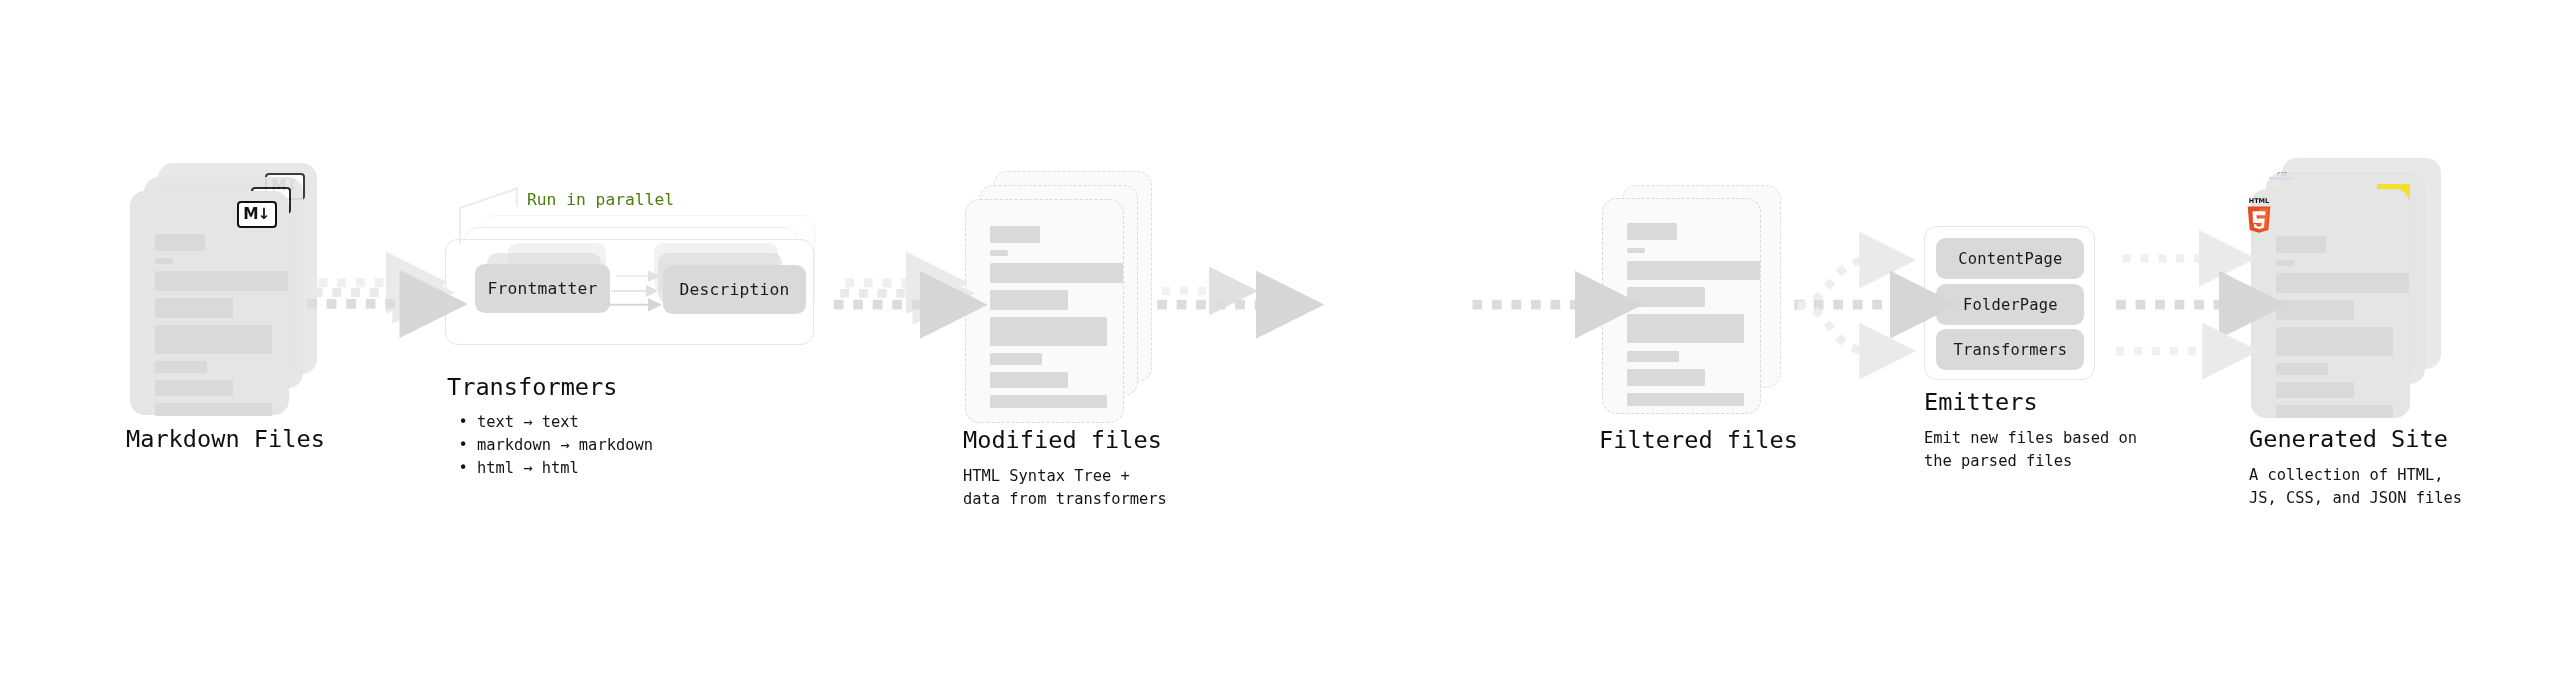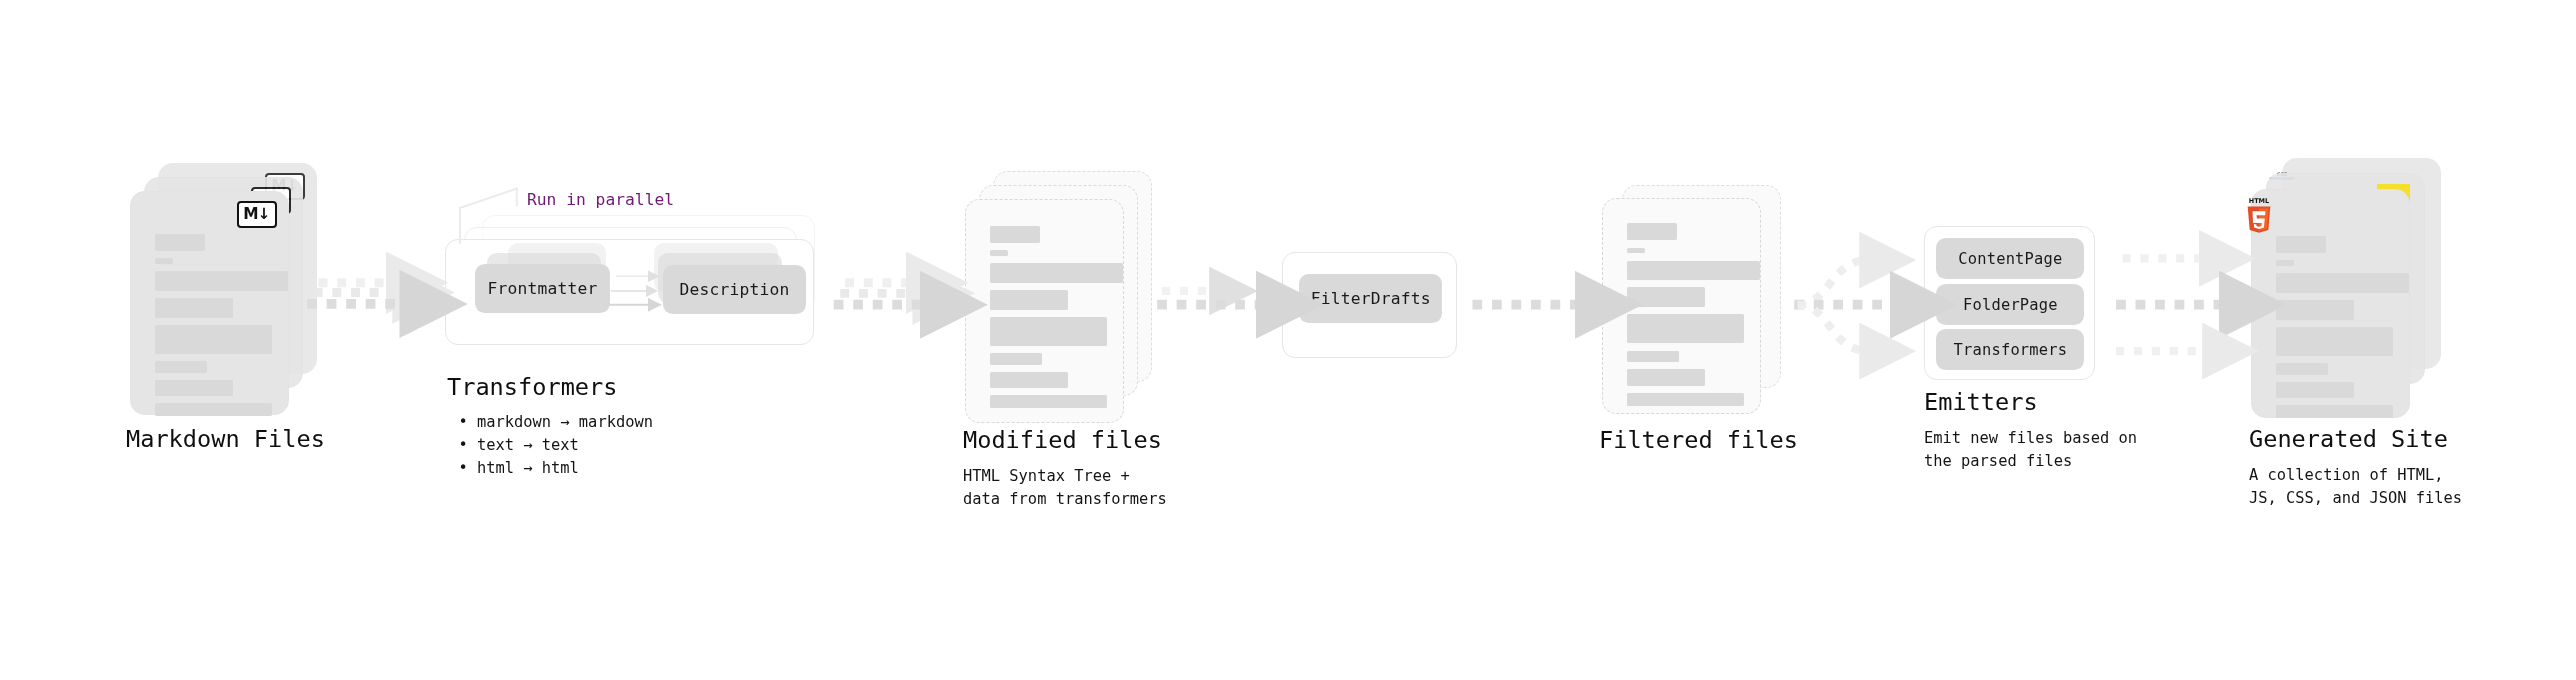--- a/index.html
+++ b/index.html
@@ -95,21 +95,21 @@
     margin-top:9.8px;
     font-size:15.4px;
     color:#141414;
     line-height:1.5;
   }
   .cap-list .li{padding-left:11.4px;}
 
   .note{
     position:absolute;
     font-size:16.3px;
-    color:#701a75;
+    color:#4d7c0f;
     white-space:nowrap;
   }
 
   svg.ov{position:absolute;left:0;top:0;width:2576px;height:681px;pointer-events:none;overflow:visible;}
 </style>
 </head>
 <body>
 
 <div class="stage">
 
@@ -152,22 +152,22 @@
 
     <div class="chip" style="left:30px;top:49px;width:135px;height:49px;">Frontmatter</div>
     <div class="chip" style="left:218px;top:50px;width:143px;height:49px;">Description</div>
   </div>
 
   <div class="note" style="left:527px;top:190px;">Run in parallel</div>
 
   <div class="caption" style="left:447px;top:375px;width:325px;">
     <div class="cap-title">Transformers</div>
     <div class="cap-list">
+      <div class="li">• text → text</div>
       <div class="li">• markdown → markdown</div>
-      <div class="li">• text → text</div>
       <div class="li">• html → html</div>
     </div>
   </div>
 
   <div class="doc-stack" style="left:965px;top:171px;width:187px;height:252px;">
     <div class="doc dashed back2" style="left:28px;top:0px;width:159px;height:211px;"></div>
     <div class="doc dashed back1" style="left:14px;top:14px;width:159px;height:211px;"></div>
     <div class="doc dashed" style="left:0px;top:28px;width:159px;height:224px;">
       <div class="doc-lines" style="top:26px;">
         <div class="ln" style="width:50px;height:17px;"></div>
@@ -181,23 +181,20 @@
       </div>
     </div>
   </div>
 
   <div class="caption" style="left:963px;top:428px;width:293px;">
     <div class="cap-title">Modified files</div>
     <div class="cap-sub">HTML Syntax Tree +
 data from transformers</div>
   </div>
 
-  <div class="panel" style="left:1282px;top:252px;width:175px;height:106px;">
-    <div class="chip" style="left:16.3px;top:21px;width:143px;height:49px;">FilterDrafts</div>
-  </div>
 
 
   <div class="doc-stack" style="left:1602px;top:185px;width:187px;height:244px;">
     <div class="doc dashed back2" style="left:19.5px;top:0px;width:159px;height:203px;"></div>
     <div class="doc dashed" style="left:0px;top:13px;width:159px;height:216px;">
       <div class="doc-lines" style="top:24.4px;">
         <div class="ln" style="width:50px;height:17px;"></div>
         <div class="ln" style="width:18px;height:5.7px;"></div>
         <div class="ln" style="width:133px;height:19.5px;"></div>
         <div class="ln" style="width:78px;height:19.5px;"></div>

